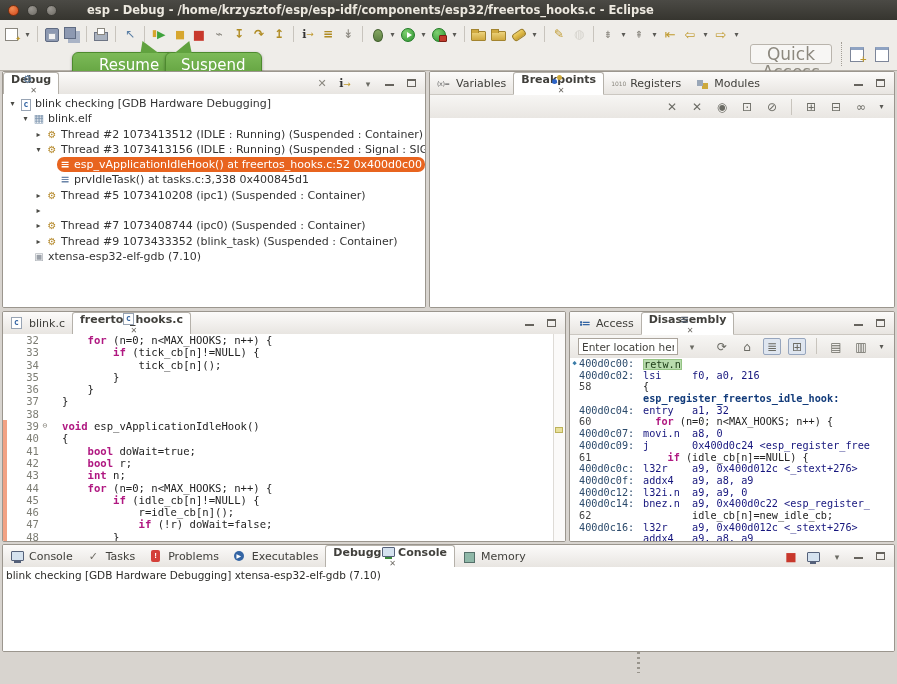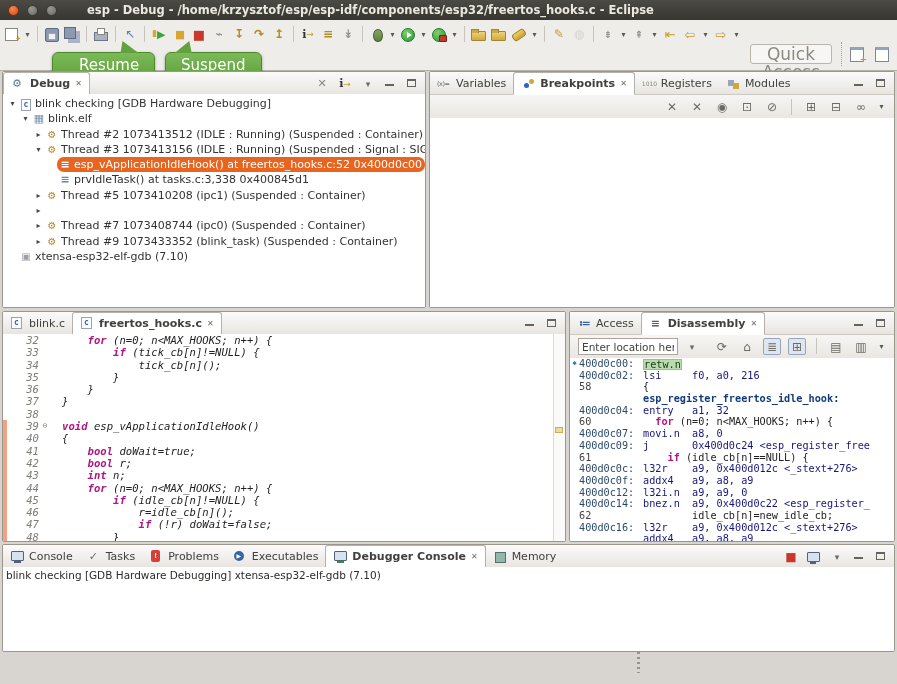--- a/index.html
+++ b/index.html
@@ -56,30 +56,30 @@
   .qa{position:absolute;left:750px;top:24px;width:80px;height:18px;border:1px solid #b9b4ac;border-radius:3px;background:#f7f6f4;color:#8d897f;text-align:center;line-height:18px;font-size:17px;}
   .perspsep{position:absolute;left:841px;top:22px;height:24px;border-left:1px dotted #a39e96;}
   .persp{position:absolute;left:848px;top:24px;display:flex;gap:7px;align-items:center;}
   .pico{width:18px;height:18px;position:relative;display:inline-block;}
   .pico::before{content:"";position:absolute;left:2px;top:3px;width:12px;height:11px;background:#fff;border:1px solid #7d8699;border-top:3px solid #8fa3c2;}
   .pico-open::after{content:"+";position:absolute;right:-1px;bottom:-2px;color:#c09a2e;font-weight:bold;font-size:9px;}
 
   
   .callout{position:absolute;background:linear-gradient(#7cba58,#5f9f3c);border:1px solid #4d8a2e;border-radius:6px;color:#fff;font-size:15px;padding:3px 15px 5px;box-shadow:0 1px 3px rgba(0,0,0,.35);}
   .callout::before{content:"";position:absolute;top:-12px;border-left:5px solid transparent;border-right:13px solid transparent;border-bottom:12px solid #61a23f;}
-  .callout.resume{left:52px;top:52px;padding-left:26px;}
+  .callout.resume{left:72px;top:52px;padding-left:26px;}
   .callout.resume::before{left:66px;transform:skewX(14deg);}
   .callout.suspend{left:165px;top:52px;}
   .callout.suspend::before{left:10px;border-left-width:12px;border-right-width:5px;transform:skewX(-12deg);}
 
   
   .panel{position:absolute;background:#fff;border:1px solid #9b968e;border-radius:2px;overflow:hidden;box-sizing:border-box;}
   .phead{height:22px;background:linear-gradient(#fcfbfa,#e8e5e1);border-bottom:1px solid #cbc7c1;display:flex;align-items:flex-end;}
   .tab{display:inline-flex;align-items:center;height:21px;padding:0 7px;font-size:11px;color:#41403c;white-space:nowrap;}
-  .tab.active{background:#fff;border:1px solid #b5b1aa;border-bottom:1px solid #fff;border-radius:3px 3px 0 0;font-weight:bold;margin-bottom:-1px;}
+  .tab.active{background:#fff;border:1px solid #b5b1aa;border-bottom:1px solid #fff;border-radius:3px 3px 0 0;font-weight:bold;margin-bottom:-1px;flex-direction:column;}
   .tclose{margin-left:5px;font-size:8px;color:#6f6c66;}
   .pctrl{margin-left:auto;display:flex;align-items:center;gap:8px;padding:0 6px 4px 4px;}
   .hicon{display:inline-flex;width:14px;height:13px;align-items:center;justify-content:center;font-size:11px;color:#6b6b64;position:relative;}
   .hicon.small{font-size:9px;}
   .icomin::before{content:"";position:absolute;left:2px;right:3px;top:7px;height:2px;background:#66635d;}
   .icomax::before{content:"";position:absolute;left:2px;right:3px;top:2px;bottom:3px;border:1px solid #66635d;border-top-width:2px;}
   .ptool{height:23px;background:linear-gradient(#f7f6f4,#e9e6e2);border-bottom:1px solid #d6d2cc;display:flex;align-items:center;gap:7px;padding:0 8px;font-size:12px;color:#77746d;}
   .ptool.right{justify-content:flex-end;}
 
   
@@ -109,21 +109,21 @@
   .ric{width:14px;display:inline-block;text-align:center;flex:none;position:relative;font-size:10px;}
   .ic-capp::before{content:"c";font:bold 8px "DejaVu Sans Mono",monospace;color:#3465a4;background:#fff;border:1px solid #98a4b4;padding:0 2px 1px;}
   .ic-elf::before{content:"▦";color:#7c94ae;font-size:11px;}
   .ic-thread::before{content:"⚙";color:#b5892b;}
   .ic-frame::before{content:"≡";color:#6a84a8;font-weight:bold;font-size:11px;}
   .trow.selected .ic-frame::before{color:#fff;}
   .ic-gdb::before{content:"▣";color:#9aa0a8;}
   .rtext{padding-left:2px;}
 
   
-  .codearea{position:absolute;left:0;right:0;top:22px;bottom:0;overflow:hidden;background:#fff;font-family:"DejaVu Sans Mono","Liberation Mono",monospace;font-size:10.6px;font-style:italic;}
+  .codearea{position:absolute;left:0;right:0;top:22px;bottom:0;overflow:hidden;background:#fff;font-family:"DejaVu Sans Mono","Liberation Mono",monospace;font-size:10.6px;}
   .cline-row{height:12.3px;line-height:12.3px;white-space:pre;display:flex;}
   .gut{width:54px;flex:none;display:flex;}
   .chgbar{width:4px;flex:none;}
   .cline-row.chg .chgbar{background:#f2a284;}
   .lnum{width:32px;text-align:right;color:#7d7d74;flex:none;}
   .fold{width:12px;text-align:center;color:#8a877f;font-size:8px;flex:none;}
   .ct{padding-left:5px;color:#222;}
   .kw{color:#b01881;font-weight:bold;}
   .ovruler{position:absolute;right:0;top:22px;bottom:0;width:11px;background:#fbfaf9;border-left:1px solid #dedbd6;}
   .ovmark{position:absolute;right:2px;top:45%;width:6px;height:4px;background:#e8e09a;border:1px solid #bdb25a;}
@@ -304,21 +304,21 @@
             <span class="rtext">Thread #7 1073408744 (ipc0) (Suspended : Container)</span>
           </span>
         </div>
         <div class="trow" style="padding-left: 30px;">
           <span class="texp">▸</span>
           <span class="tbody">
             <span class="ric ic-thread"></span>
             <span class="rtext">Thread #9 1073433352 (blink_task) (Suspended : Container)</span>
           </span>
         </div>
-        <div class="trow" style="padding-left: 4px;">
+        <div class="trow" style="padding-left: 17px;">
           <span class="texp"></span>
           <span class="tbody">
             <span class="ric ic-gdb"></span>
             <span class="rtext">xtensa-esp32-elf-gdb (7.10)</span>
           </span>
         </div>
       </div>
   </div>
 
   <div class="panel" style="left:429px;top:71px;width:466px;height:237px;">

